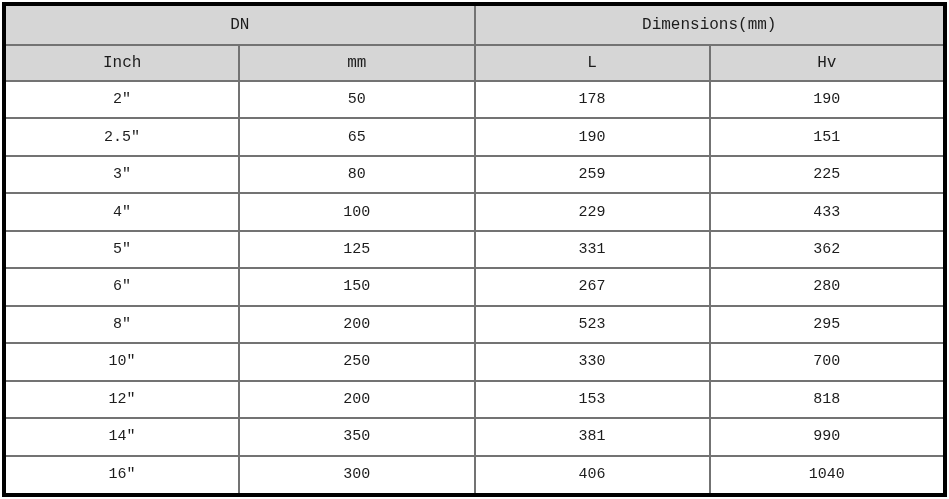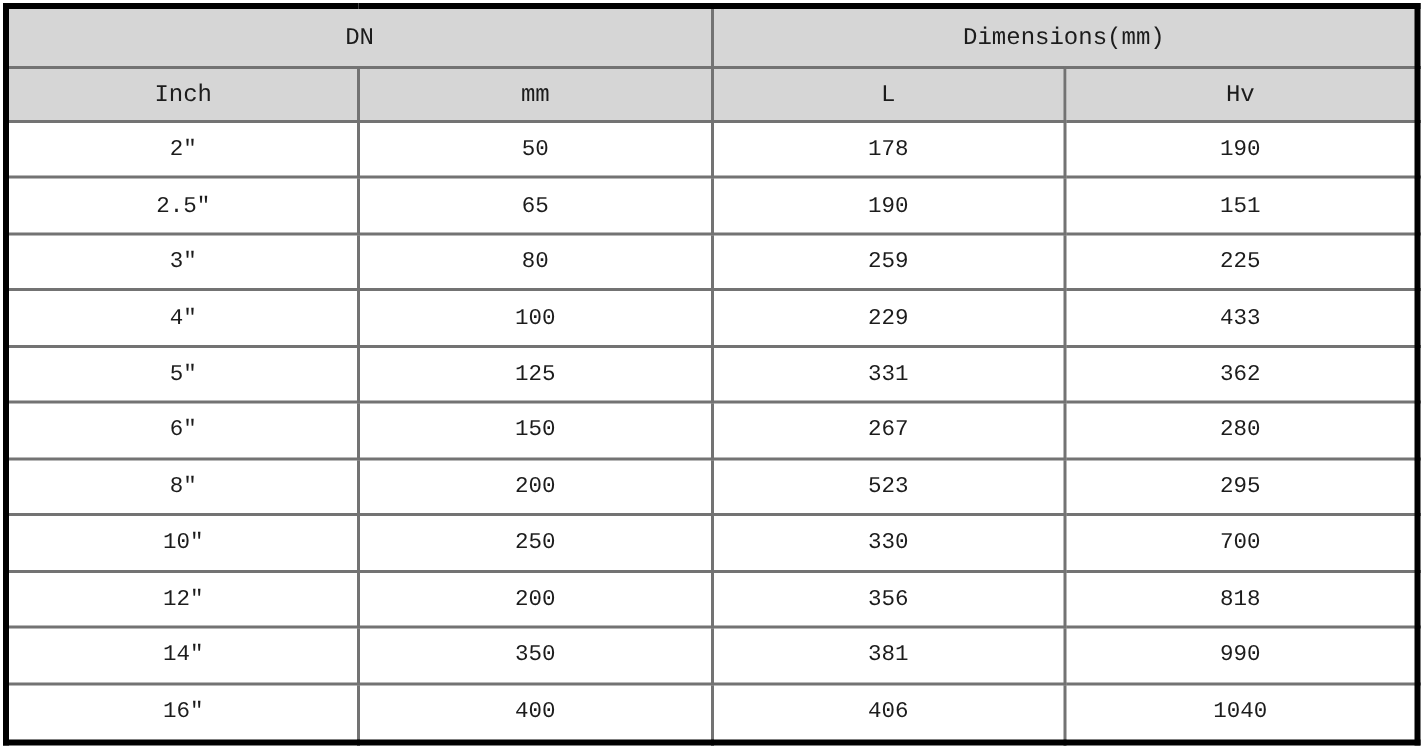--- a/index.html
+++ b/index.html
@@ -114,30 +114,30 @@
       </tr>
       <tr>
         <td>10"</td>
         <td>250</td>
         <td>330</td>
         <td>700</td>
       </tr>
       <tr>
         <td>12"</td>
         <td>200</td>
-        <td>356</td>
+        <td>153</td>
         <td>818</td>
       </tr>
       <tr>
         <td>14"</td>
         <td>350</td>
         <td>381</td>
         <td>990</td>
       </tr>
       <tr>
         <td>16"</td>
-        <td>400</td>
+        <td>300</td>
         <td>406</td>
         <td>1040</td>
       </tr>
     </tbody>
   </table>
 </div>
 
 </body></html>

